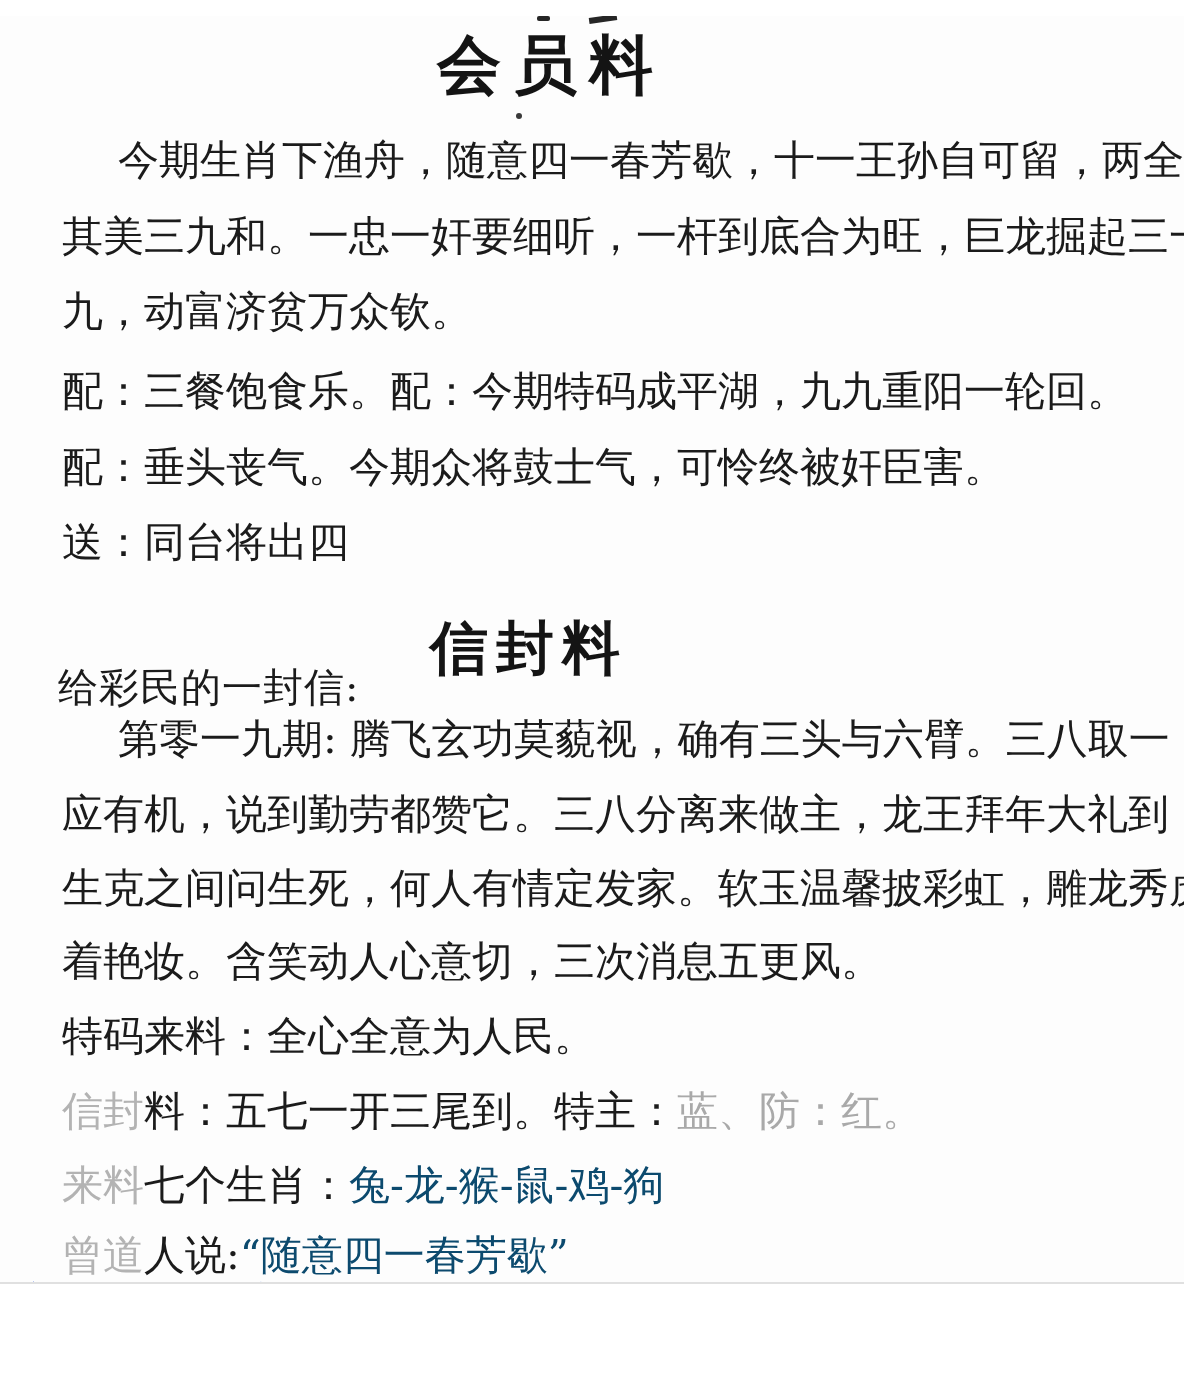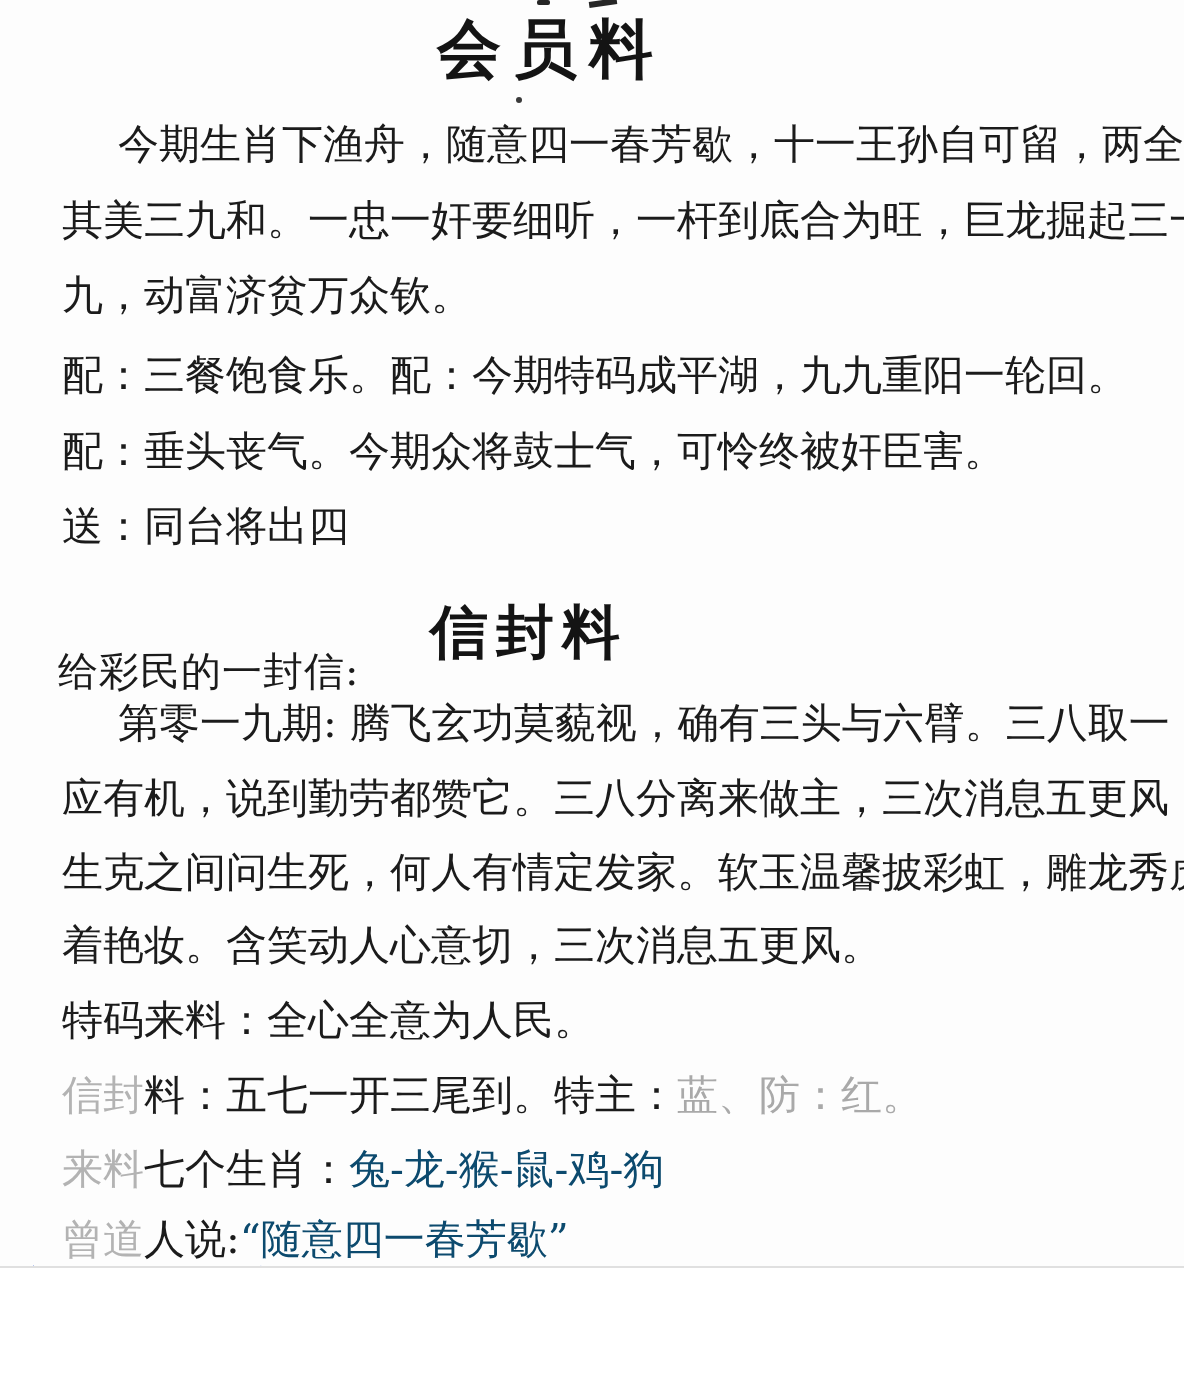--- a/index.html
+++ b/index.html
@@ -1,19 +1,20 @@
 <!DOCTYPE html>
 <html><head>
 <meta charset="utf-8">
 <style>
   html,body{margin:0;padding:0;background:#ffffff;}
   .page{
     position:relative;width:1184px;height:1268px;overflow:hidden;
     background:#fdfdfd;color:#1b1b1b;
     font-family:"DejaVu Serif", serif;
+    margin-top:16px;
   }
   .line{
     position:absolute;left:62px;right:30px;
     font-size:41px;line-height:1.2;letter-spacing:0px;white-space:nowrap;
   }
   .indent{padding-left:56px;}
   .sec-title{
     position:absolute;margin:0;font-weight:bold;white-space:nowrap;color:#141414;
   }
   .t-member{left:437px;top:6px;font-size:64px;letter-spacing:12px;}
@@ -62,21 +63,21 @@
   <div class="line" style="top:271px">九，动富济贫万众钦。</div>
 
   <div class="line" style="top:351px">配：三餐饱食乐。配：今期特码成平湖，九九重阳一轮回。</div>
   <div class="line" style="top:427px">配：垂头丧气。今期众将鼓士气，可怜终被奸臣害。</div>
   <div class="line" style="top:502px">送：同台将出四</div>
 
   <div class="intro-label">给彩民的一封信:</div>
   <h2 class="sec-title t-envelope">信封料</h2>
 
   <div class="line indent" style="top:699px">第零一九期: 腾飞玄功莫藐视，确有三头与六臂。三八取一</div>
-  <div class="line" style="top:774px">应有机，说到勤劳都赞它。三八分离来做主，三次消息五更风</div>
+  <div class="line" style="top:774px">应有机，说到勤劳都赞它。三八分离来做主，龙王拜年大礼到</div>
   <div class="line" style="top:848px">生克之间问生死，何人有情定发家。软玉温馨披彩虹，雕龙秀虎</div>
   <div class="line" style="top:921px">着艳妆。含笑动人心意切，三次消息五更风。</div>
 
   <div class="line" style="top:996px">特码来料：全心全意为人民。</div>
 
   <div class="line" style="top:1071px">
     <span class="faded-light">信封</span><span>料：五七一开三尾到。特主：</span><span class="faded">蓝、防：红。</span>
   </div>
 
   <div class="line" style="top:1145px">

